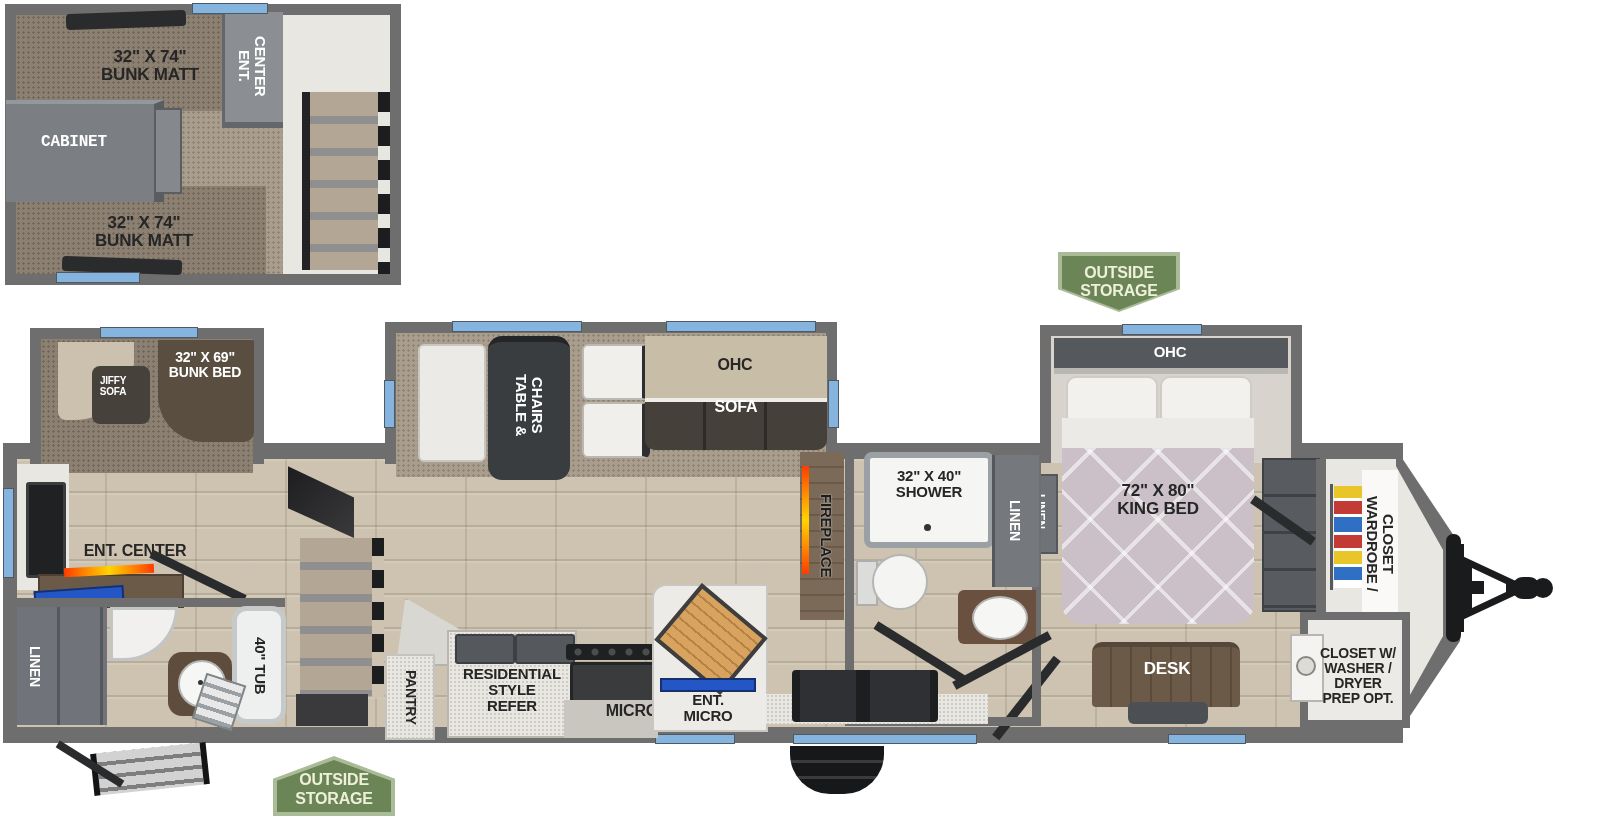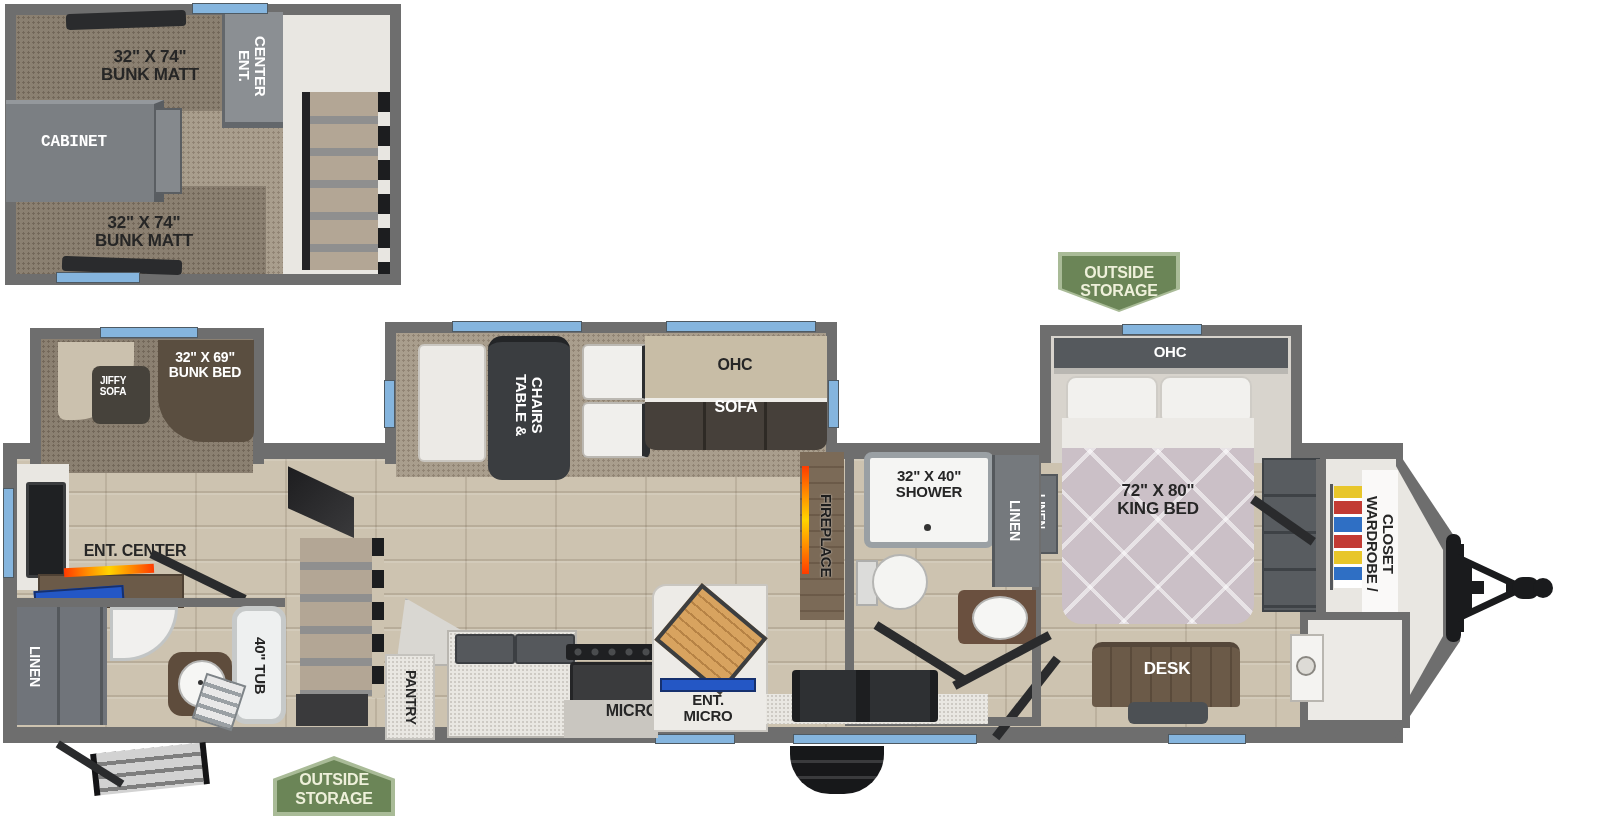--- a/index.html
+++ b/index.html
@@ -137,20 +137,24 @@
   <div class="abs lino" style="left:1322px;top:459px;width:74px;height:268px;"></div>
   <div class="abs wall" style="left:1316px;top:459px;width:10px;height:160px;"></div>
   <div class="abs" style="left:1330px;top:484px;width:3px;height:106px;background:#55585c;"></div>
   <div class="abs" style="left:1334px;top:486px;width:28px;height:102px;
        background:linear-gradient(180deg,#e8c62a 0 12px,#fff 12px 15px,#c23b34 15px 28px,#fff 28px 31px,#2f6fc4 31px 46px,#fff 46px 49px,#c23b34 49px 62px,#fff 62px 65px,#e8c62a 65px 78px,#fff 78px 81px,#2f6fc4 81px 94px,#fff 94px 102px);"></div>
   <div class="lbl vlbl" style="left:1362px;top:470px;width:36px;height:148px;font-size:15px;background:rgba(255,255,255,.75);">WARDROBE /
 CLOSET</div>
   <div class="abs" style="left:1300px;top:612px;width:110px;height:116px;border:8px solid #6e6e6e;background:#eceae6;box-sizing:border-box;"></div>
   <div class="abs" style="left:1290px;top:634px;width:30px;height:64px;background:#f4f3f1;border:2px solid #b9b6b0;"></div>
   <div class="abs" style="left:1296px;top:656px;width:16px;height:16px;border:2px solid #8a8782;border-radius:50%;background:#dddbd6;"></div>
+  <div class="lbl" style="left:1312px;top:646px;width:92px;font-size:14px;">CLOSET W/
+WASHER /
+DRYER
+PREP OPT.</div>
 
   <div class="abs" style="left:845px;top:450px;width:196px;height:276px;border:9px solid #6e6e6e;box-sizing:border-box;"></div>
   <div class="abs" style="left:864px;top:452px;width:130px;height:96px;background:#f5f5f3;border:6px solid #9aa0a4;border-radius:8px;box-sizing:border-box;"></div>
   <div class="lbl" style="left:864px;top:468px;width:130px;font-size:15px;">32" X 40"
 SHOWER</div>
   <div class="abs" style="left:924px;top:524px;width:7px;height:7px;background:#333;border-radius:50%;"></div>
   <div class="abs" style="left:992px;top:455px;width:44px;height:132px;background:#75797d;border-left:3px solid #54585c;"></div>
   <div class="lbl white vlbl" style="left:998px;top:466px;width:32px;height:110px;font-size:14px;">LINEN</div>
   <div class="abs" style="left:856px;top:560px;width:18px;height:42px;background:#dcdcda;border:2px solid #aeaeac;"></div>
   <div class="abs" style="left:872px;top:554px;width:52px;height:52px;background:#f4f4f2;border:2px solid #b5b5b3;border-radius:50%;"></div>
@@ -163,20 +167,23 @@
        background-image:repeating-linear-gradient(180deg,transparent 0 14px,rgba(60,42,28,.25) 14px 16px);"></div>
   <div class="abs" style="left:802px;top:466px;width:7px;height:108px;background:linear-gradient(180deg,#ff3b00,#ff8a00,#ffd400,#ff8a00,#ff3b00);"></div>
   <div class="lbl vlbl" style="left:812px;top:458px;width:28px;height:156px;font-size:15px;color:#1d1d1d;text-shadow:0 0 2px rgba(255,255,255,.8);">FIREPLACE</div>
 
   <div class="abs" style="left:396px;top:598px;width:74px;height:64px;background:#d9d7d2;border:2px solid #b5b3ae;clip-path:polygon(0 100%,12% 0,100% 58%,82% 100%);"></div>
   <div class="abs speck" style="left:385px;top:654px;width:50px;height:86px;border:2px solid #c5c3be;box-sizing:border-box;"></div>
   <div class="lbl vlbl" style="left:392px;top:658px;width:36px;height:78px;font-size:14px;">PANTRY</div>
   <div class="abs speck" style="left:447px;top:630px;width:130px;height:108px;border:2px solid #b9b6b0;box-sizing:border-box;"></div>
   <div class="abs" style="left:455px;top:634px;width:56px;height:26px;background:#55585c;border:2px solid #3c3f43;border-radius:3px;"></div>
   <div class="abs" style="left:515px;top:634px;width:56px;height:26px;background:#55585c;border:2px solid #3c3f43;border-radius:3px;"></div>
+  <div class="lbl" style="left:447px;top:666px;width:130px;font-size:15px;">RESIDENTIAL
+STYLE
+REFER</div>
   <div class="abs" style="left:566px;top:644px;width:90px;height:16px;background:#1f2022;border-radius:3px;
        background-image:radial-gradient(circle at 12px 8px,#4a4c4e 3px,transparent 4px),radial-gradient(circle at 29px 8px,#4a4c4e 3px,transparent 4px),radial-gradient(circle at 46px 8px,#4a4c4e 3px,transparent 4px),radial-gradient(circle at 63px 8px,#4a4c4e 3px,transparent 4px),radial-gradient(circle at 80px 8px,#4a4c4e 3px,transparent 4px);"></div>
   <div class="abs" style="left:570px;top:662px;width:82px;height:38px;background:#3a3b3d;border:3px solid #242527;border-radius:4px;"></div>
   <div class="abs" style="left:564px;top:700px;width:94px;height:38px;background:#c9c6c0;"></div>
   <div class="lbl" style="left:564px;top:702px;width:94px;font-size:16px;text-align:right;">MICRO</div>
   <div class="abs" style="left:652px;top:584px;width:112px;height:144px;background:#edebe7;border-radius:14px 2px 0 0;border:2px solid #c9c6c0;"></div>
   <div class="abs" style="left:668px;top:602px;width:78px;height:66px;background:#d8a35f;border:4px solid #3c3e40;transform:rotate(40deg);
        background-image:repeating-linear-gradient(0deg,transparent 0 8px,rgba(120,70,20,.35) 8px 10px);"></div>
   <div class="abs" style="left:660px;top:678px;width:92px;height:10px;background:#2457c5;border:2px solid #16306e;"></div>
   <div class="lbl" style="left:652px;top:692px;width:112px;font-size:15px;">ENT.

